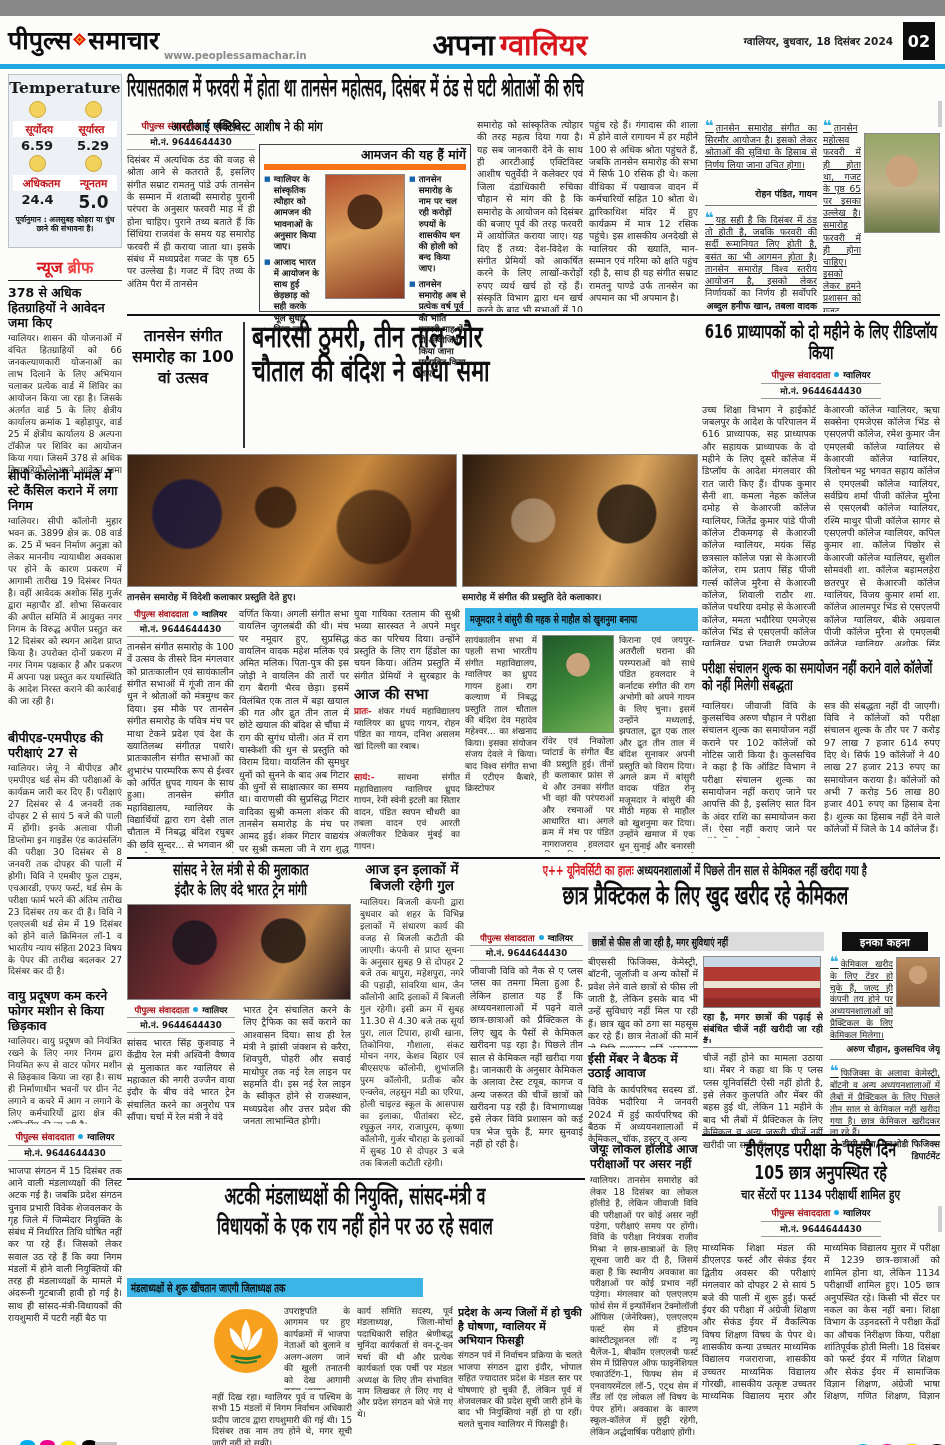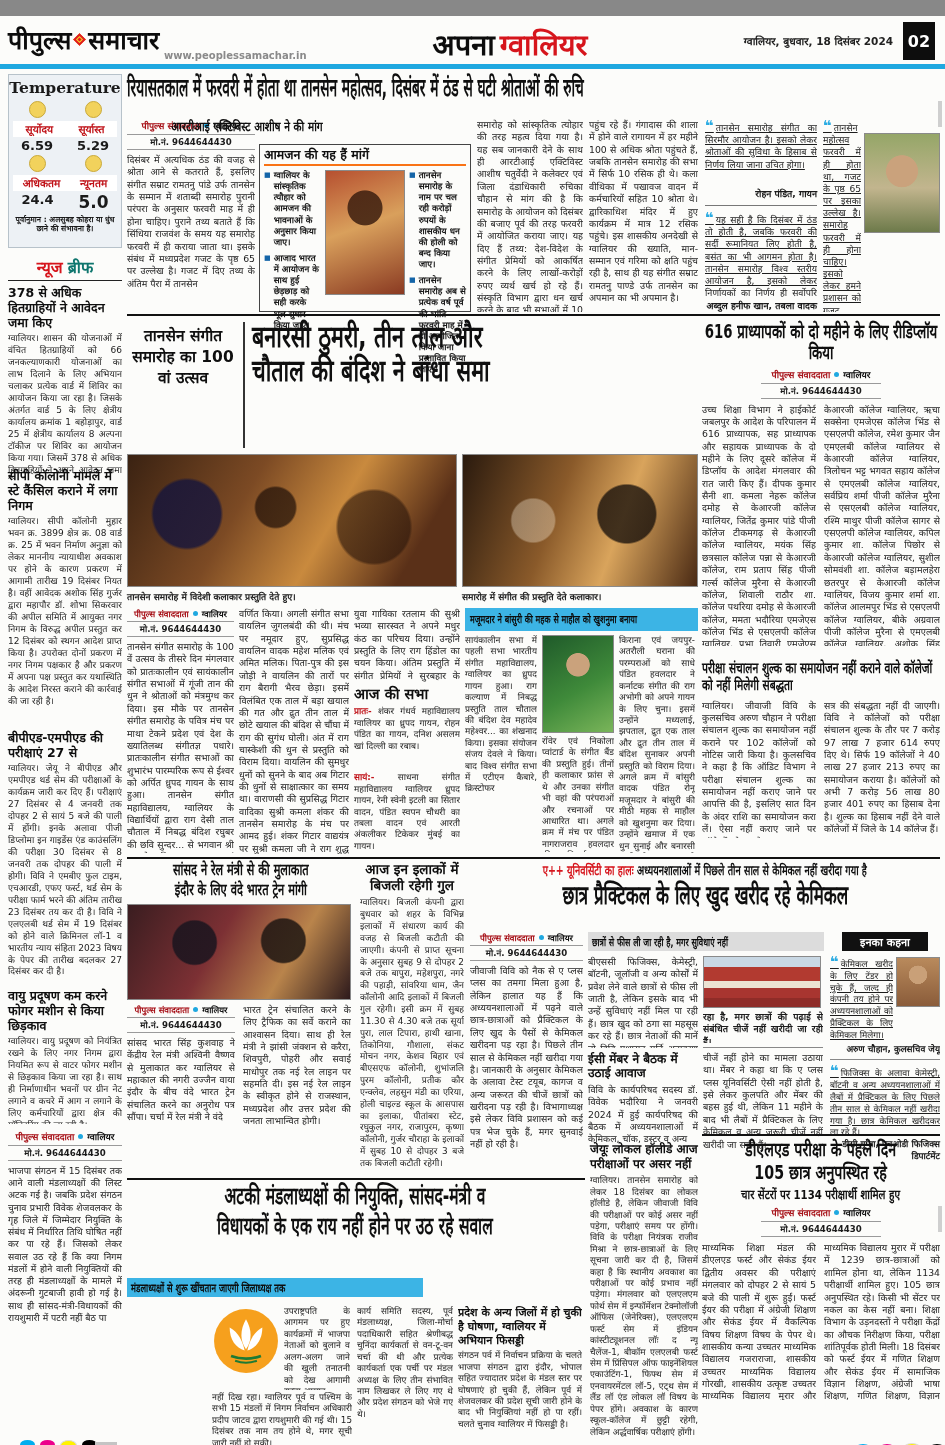--- a/index.html
+++ b/index.html
@@ -82,21 +82,21 @@
     </div>
     <div style="display:flex;justify-content:space-around;margin-top:1px;">
       <span style="font-size:13px;font-weight:700;">24.4</span>
       <span style="font-size:17px;font-weight:700;">5.0</span>
     </div>
     <div style="font-size:7.6px;font-weight:700;margin:3px 3px 0;line-height:1.25;">पूर्वानुमान : अलसुबह कोहरा या धुंध छाने की संभावना है।</div>
   </div>
 
   <div class="abs" style="left:8px;top:240px;width:114px;text-align:center;">
     <span style="font-size:16px;font-weight:800;color:#d6151c;">न्यूज</span>
-    <span style="font-size:16px;font-weight:800;color:#0f766e;">ब्रीफ</span>
+    <span style="font-size:16px;font-weight:800;color:#ef4444;">ब्रीफ</span>
   </div>
 
   <div class="abs" style="left:8px;top:264px;width:114px;border-top:1.5px solid #222;padding-top:4px;">
     <div class="hl" style="font-size:12.5px;line-height:1.2;">378 से अधिक हितग्राहियों ने आवेदन जमा किए</div>
     <div class="body" style="font-size:9px;height:146px;margin-top:3px;">ग्वालियर। शासन की योजनाओं में वंचित हितग्राहियों को 66 जनकल्याणकारी योजनाओं का लाभ दिलाने के लिए अभियान चलाकर प्रत्येक वार्ड में शिविर का आयोजन किया जा रहा है। जिसके अंतर्गत वार्ड 5 के लिए क्षेत्रीय कार्यालय क्रमांक 1 बहोड़ापुर, वार्ड 25 में क्षेत्रीय कार्यालय 8 अल्पना टॉकीज पर शिविर का आयोजन किया गया। जिसमें 378 से अधिक हितग्राहियों ने अपने आवेदन जमा किए।</div>
   </div>
   <div class="abs" style="left:8px;top:452px;width:114px;">
     <div class="hl" style="font-size:12.5px;line-height:1.2;">सीपी कॉलोनी मामले में स्टे कैंसिल कराने में लगा निगम</div>
     <div class="body" style="font-size:9px;height:218px;margin-top:3px;">ग्वालियर। सीपी कॉलोनी मुहार भवन क्र. 3899 क्षेत्र क्र. 08 वार्ड क्र. 25 में भवन निर्माण अनुज्ञा को लेकर माननीय न्यायाधीश अवकाश पर होने के कारण प्रकरण में आगामी तारीख 19 दिसंबर नियत है। वहीं आवेदक अशोक सिंह गुर्जर द्वारा महापौर डॉ. शोभा सिकरवार की अपील समिति में आयुक्त नगर निगम के विरुद्ध अपील प्रस्तुत कर 12 दिसंबर को स्थगन आदेश प्राप्त किया है। उपरोक्त दोनों प्रकरण में नगर निगम पक्षकार है और प्रकरण में अपना पक्ष प्रस्तुत कर यथास्थिति के आदेश निरस्त कराने की कार्रवाई की जा रही है।</div>
   </div>
@@ -134,21 +134,21 @@
       <span class="nm">पीपुल्स संवाददाता</span>
       <span class="dot"></span>
       <span class="ct">ग्वालियर</span>
     </div>
     <div class="phone">मो.नं. 9644644430</div>
     <div class="body" style="height:152px;">दिसंबर में अत्यधिक ठंड की वजह से श्रोता आने से कतराते हैं, इसलिए संगीत सम्राट रामतनु पांडे उर्फ तानसेन के सम्मान में शताब्दी समारोह पुरानी परंपरा के अनुसार फरवरी माह में ही होना चाहिए। पुराने तथ्य बताते हैं कि सिंधिया राजवंश के समय यह समारोह फरवरी में ही कराया जाता था। इसके संबंध में मध्यप्रदेश गजट के पृष्ठ 65 पर उल्लेख है। गजट में दिए तथ्य के अंतिम पैरा में तानसेन</div>
   </div>
 
   <div class="abs hl s80" style="left:259px;top:104px;font-size:13px;width:212px;">आरटीआई एक्टिविस्ट आशीष ने की मांग</div>
   <div class="abs" style="left:259px;top:128px;width:212px;height:168px;border:1px solid #444;box-sizing:border-box;padding:3px 4px;">
-    <div class="hl" style="font-size:12.5px;text-align:left;border-bottom:2px solid #f97316;padding-bottom:2px;">आमजन की यह हैं मांगें</div>
+    <div class="hl" style="font-size:12.5px;text-align:right;border-bottom:6px solid #f97316;padding-bottom:2px;">आमजन की यह हैं मांगें</div>
     <div style="display:flex;gap:4px;margin-top:4px;">
       <div style="width:58px;">
         <div class="dm">
             <span class="sq">■</span>
             <span>ग्वालियर के सांस्कृतिक त्यौहार को आमजन की भावनाओं के अनुसार किया जाए।</span>
           </div>
         <div class="dm">
             <span class="sq">■</span>
             <span>आजाद भारत में आयोजन के साथ हुई छेड़छाड़ को सही करके भूल सुधार किया जाए।</span>
           </div>

